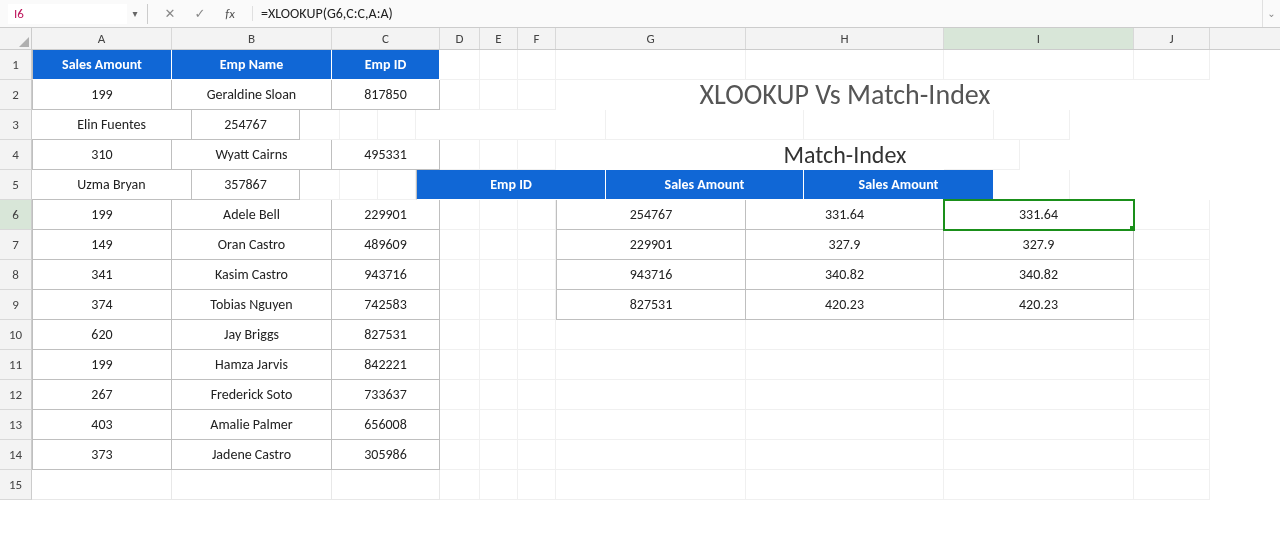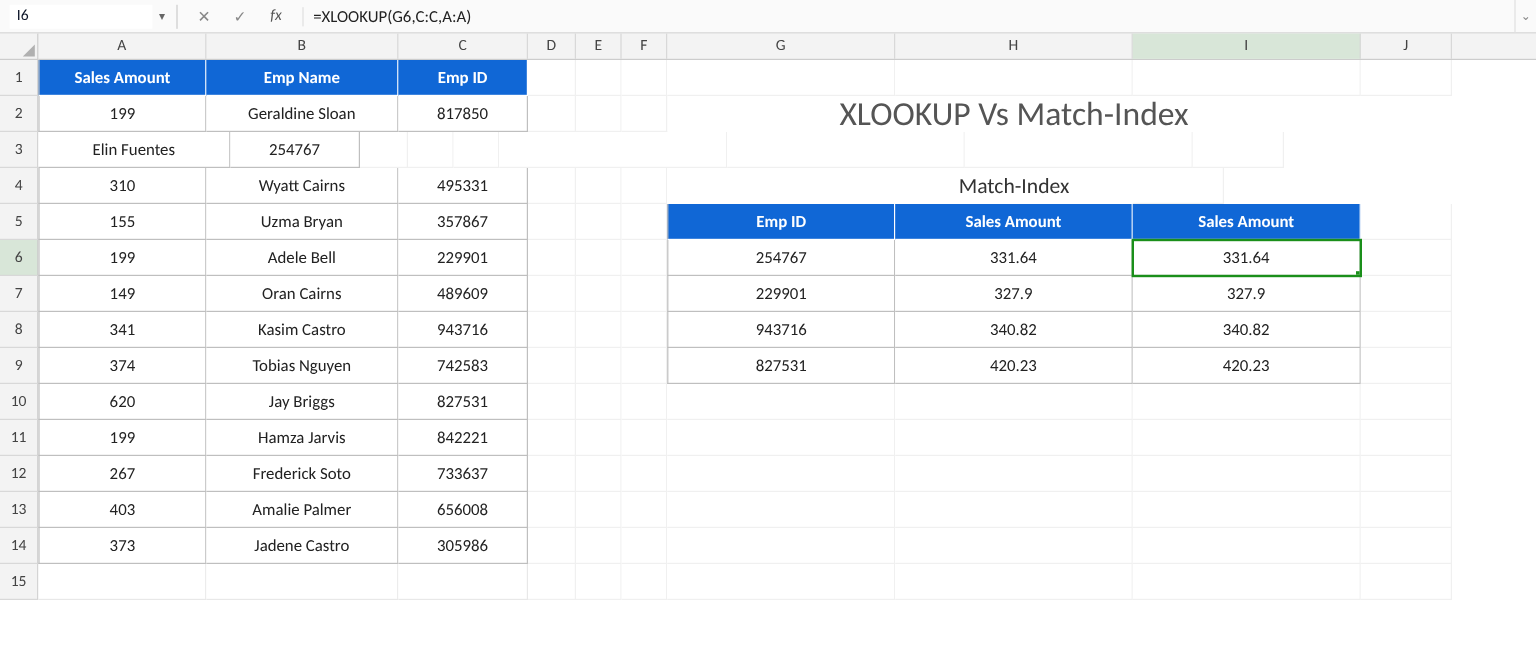--- a/index.html
+++ b/index.html
@@ -1,21 +1,21 @@
 <!DOCTYPE html>
 <html><head>
 <meta charset="utf-8">
 <style>
   * { box-sizing: border-box; margin: 0; padding: 0; }
   body { font-family: Calibri, Arial, sans-serif; font-size: 14px; background: #fff; color: #222; overflow: hidden; }
 
   
   .formula-bar { display: flex; align-items: center; height: 28px; border-bottom: 1px solid #ccc; background: #fafafa; }
   .name-box-wrap { display: flex; align-items: center; border-right: 1px solid #ccc; padding: 0 4px 0 8px; width: 148px; }
-  .name-box { flex: 1; background: #fff; height: 20px; line-height: 20px; padding: 0 6px; font-size: 13px; color: #0f172a; }
+  .name-box { flex: 1; background: #fff; height: 20px; line-height: 20px; padding: 0 6px; font-size: 13px; color: #be185d; }
   .dd-icon { width: 16px; text-align: center; color: #666; font-size: 10px; }
   .fb-btns { display: flex; align-items: center; gap: 14px; padding: 0 14px; border-right: 1px solid #e0e0e0; color: #888; }
   .fb-btn { width: 16px; text-align: center; font-size: 13px; }
   .fx { font-style: italic; color: #555; }
   .formula-input { flex: 1; padding: 0 8px; height: 20px; line-height: 20px; font-size: 14px; color: #222; }
   .expand { width: 18px; text-align: center; color: #888; font-size: 10px; border-left: 1px solid #e0e0e0; height: 100%; display:flex; align-items:center; justify-content:center;}
 
   
   .grid-wrap { position: relative; user-select: none; }
   .corner { position: absolute; left: 0; top: 0; width: 32px; height: 22px; background: #f3f3f3; border-right: 1px solid #ccc; border-bottom: 1px solid #ccc; }
@@ -34,21 +34,21 @@
   .cA { width: 140px; } .cB { width: 160px; } .cC { width: 108px; }
   .cD { width: 40px; } .cE { width: 38px; } .cF { width: 38px; }
   .cG { width: 190px; } .cH { width: 198px; } .cI { width: 190px; } .cJ { width: 76px; }
 
   
   .hdr { background: #1067d6; color: #fff; font-weight: bold; border-right: 1px solid #fff; border-bottom: 1px solid #fff; }
   .tbl-cell { border-right: 1px solid #bfbfbf; border-bottom: 1px solid #bfbfbf; }
   .tbl-left { border-left: 1px solid #bfbfbf; }
 
   
-  .cmp-lbl { font-size: 18px; color: #333; text-align: center; }
+  .cmp-lbl { font-size: 24px; color: #333; text-align: center; }
   .cmp-hdr { background: #1067d6; color: #fff; font-weight: bold; border-right: 1px solid #fff; border-bottom: 1px solid #fff; }
   .cmp-cell { border-right: 1px solid #bfbfbf; border-bottom: 1px solid #bfbfbf; }
   .cmp-left { border-left: 1px solid #bfbfbf; }
 
   
   .title-cell { font-size: 28px; color: #555; text-align: center; background: transparent; border: none; overflow: visible; }
 
   
   .active-cell { outline: 2px solid #1a8f1a; outline-offset: -1px; position: relative; }
   .active-cell::after { content:""; position:absolute; right:-3px; bottom:-3px; width:6px; height:6px; background:#1a8f1a; }
@@ -131,21 +131,20 @@
         <div class="cell cC tbl-cell">495331</div>
         <div class="cell cD" style="border-right: 1px solid rgb(240, 240, 240); border-bottom: 1px solid rgb(240, 240, 240);"></div>
         <div class="cell cE" style="border-right: 1px solid rgb(240, 240, 240); border-bottom: 1px solid rgb(240, 240, 240);"></div>
         <div class="cell cF" style="border-right: 1px solid rgb(240, 240, 240); border-bottom: 1px solid rgb(240, 240, 240);"></div>
         <div class="cell cG" style="border: none;"></div>
         <div class="cell cH cmp-lbl" style="border: none;">Match-Index</div>
         <div class="cell cJ" style="border-right: 1px solid rgb(240, 240, 240); border-bottom: 1px solid rgb(240, 240, 240);"></div>
       </div>
       <div class="row">
         <div class="rh">5</div>
-        <div class="cell cA tbl-cell tbl-left">155</div>
         <div class="cell cB tbl-cell">Uzma Bryan</div>
         <div class="cell cC tbl-cell">357867</div>
         <div class="cell cD" style="border-right: 1px solid rgb(240, 240, 240); border-bottom: 1px solid rgb(240, 240, 240);"></div>
         <div class="cell cE" style="border-right: 1px solid rgb(240, 240, 240); border-bottom: 1px solid rgb(240, 240, 240);"></div>
         <div class="cell cF" style="border-right: 1px solid rgb(240, 240, 240); border-bottom: 1px solid rgb(240, 240, 240);"></div>
         <div class="cell cG cmp-hdr cmp-left">Emp ID</div>
         <div class="cell cH cmp-hdr">Sales Amount</div>
         <div class="cell cI cmp-hdr">Sales Amount</div>
         <div class="cell cJ" style="border-right: 1px solid rgb(240, 240, 240); border-bottom: 1px solid rgb(240, 240, 240);"></div>
       </div>
@@ -158,21 +157,21 @@
         <div class="cell cE" style="border-right: 1px solid rgb(240, 240, 240); border-bottom: 1px solid rgb(240, 240, 240);"></div>
         <div class="cell cF" style="border-right: 1px solid rgb(240, 240, 240); border-bottom: 1px solid rgb(240, 240, 240);"></div>
         <div class="cell cG cmp-cell cmp-left">254767</div>
         <div class="cell cH cmp-cell">331.64</div>
         <div class="cell cI cmp-cell active-cell">331.64</div>
         <div class="cell cJ" style="border-right: 1px solid rgb(240, 240, 240); border-bottom: 1px solid rgb(240, 240, 240);"></div>
       </div>
       <div class="row">
         <div class="rh">7</div>
         <div class="cell cA tbl-cell tbl-left">149</div>
-        <div class="cell cB tbl-cell">Oran Cairns</div>
+        <div class="cell cB tbl-cell">Oran Castro</div>
         <div class="cell cC tbl-cell">489609</div>
         <div class="cell cD" style="border-right: 1px solid rgb(240, 240, 240); border-bottom: 1px solid rgb(240, 240, 240);"></div>
         <div class="cell cE" style="border-right: 1px solid rgb(240, 240, 240); border-bottom: 1px solid rgb(240, 240, 240);"></div>
         <div class="cell cF" style="border-right: 1px solid rgb(240, 240, 240); border-bottom: 1px solid rgb(240, 240, 240);"></div>
         <div class="cell cG cmp-cell cmp-left">229901</div>
         <div class="cell cH cmp-cell">327.9</div>
         <div class="cell cI cmp-cell">327.9</div>
         <div class="cell cJ" style="border-right: 1px solid rgb(240, 240, 240); border-bottom: 1px solid rgb(240, 240, 240);"></div>
       </div>
       <div class="row">

